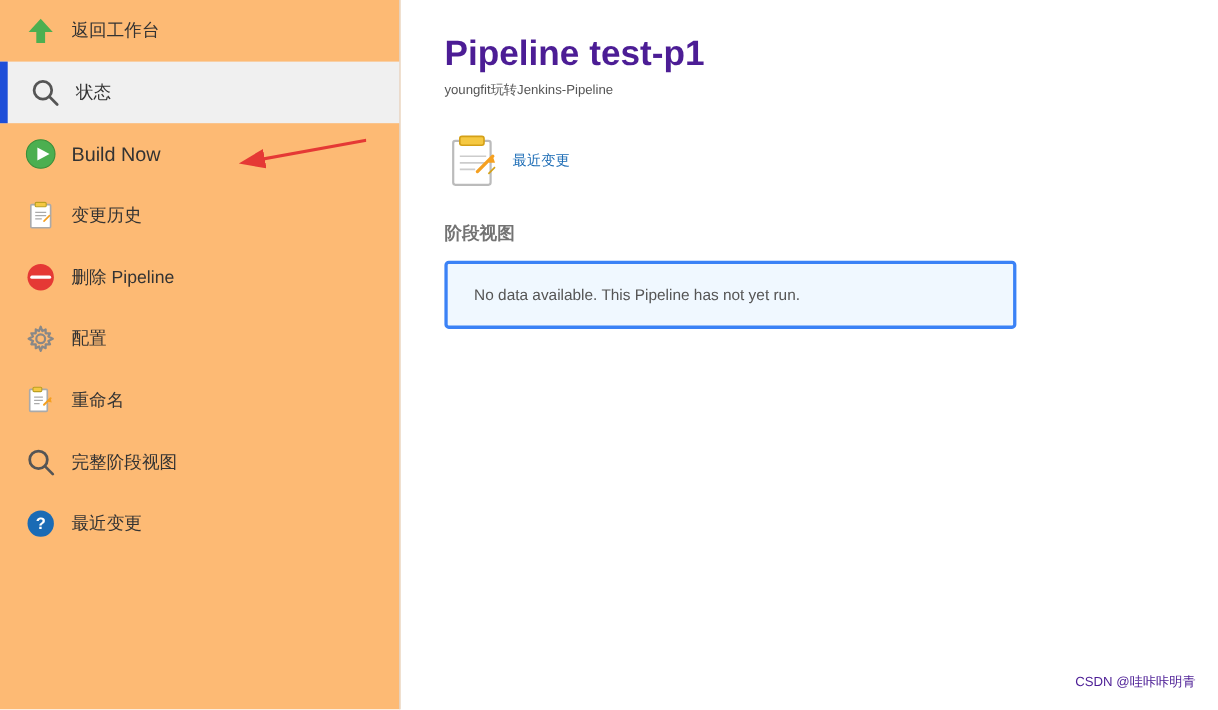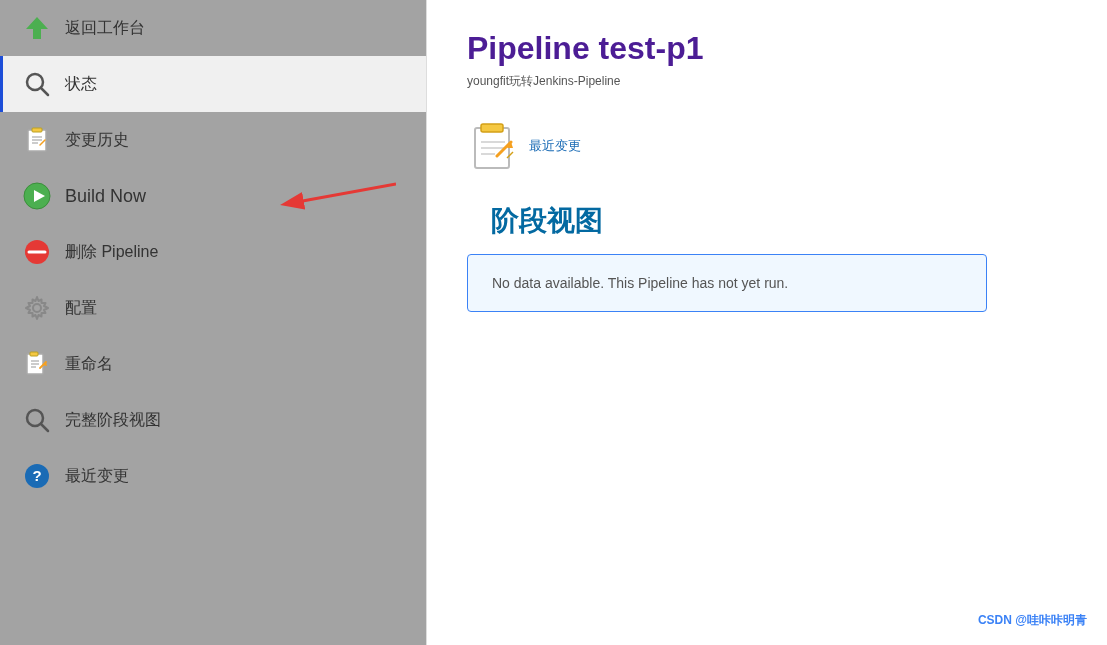--- a/index.html
+++ b/index.html
@@ -8,40 +8,40 @@
       background: #fff;
       display: flex;
       width: 1107px;
       min-height: 645px;
       font-size: 14px;
       color: #333;
     }
 
     
     .sidebar {
-      width: 427px;
+      width: 364px;
       min-height: 645px;
       border-right: 1px solid #ddd;
-      background: #a3a3a3;
+      background: #fdba74;
       flex-shrink: 0;
     }
     .sidebar-item {
       display: flex;
       align-items: center;
       padding: 14px 20px;
       cursor: pointer;
       border-left: 3px solid transparent;
       gap: 14px;
       font-size: 16px;
       color: #333;
       text-decoration: none;
     }
     .sidebar-item.active {
       background: #f0f0f0;
-      border-left: 3px solid #1d4ed8;
+      border-left: 7px solid #1d4ed8;
     }
     .sidebar-item .icon {
       width: 28px;
       height: 28px;
       display: flex;
       align-items: center;
       justify-content: center;
       flex-shrink: 0;
     }
 
@@ -80,45 +80,43 @@
       gap: 10px;
       margin-bottom: 30px;
     }
     .recent-changes-link {
       color: #1a6bb5;
       font-size: 13px;
       text-decoration: none;
       cursor: pointer;
     }
     .section-title {
-      font-size: 28px;
+      font-size: 16px;
       font-weight: bold;
-      color: #0369a1;
+      color: #737373;
       margin-bottom: 14px;
-      margin-left: 24px;
     }
     .pipeline-status-box {
-      border: 1px solid #3b82f6;
+      border: 3px solid #3b82f6;
       background: #f0f8ff;
       border-radius: 4px;
       padding: 20px 24px;
       color: #555;
       font-size: 14px;
       margin-bottom: 30px;
       max-width: 520px;
     }
 
     
     .watermark {
       position: fixed;
       bottom: 16px;
       right: 20px;
       font-size: 12px;
-      color: #3b82f6;
-      font-weight: bold;
+      color: #4c1d95;
     }
 
     
     .notebook-svg {
       display: block;
     }
   </style>
 </head>
 <body>
 
@@ -136,35 +134,20 @@
 
   <div class="sidebar-item active">
     <span class="icon">
 
       <svg width="26" height="26" viewBox="0 0 26 26">
         <circle cx="11" cy="11" r="8" fill="none" stroke="#555" stroke-width="2.5"></circle>
         <line x1="17" y1="17" x2="24" y2="24" stroke="#555" stroke-width="2.5" stroke-linecap="round"></line>
       </svg>
     </span>
     <span>状态</span>
-  </div>
-
-  <div class="sidebar-item">
-    <span class="icon">
-
-      <svg width="26" height="26" viewBox="0 0 26 26">
-        <rect x="4" y="3" width="18" height="21" rx="1" fill="#fff" stroke="#aaa" stroke-width="1.5"></rect>
-        <rect x="8" y="1" width="10" height="4" rx="1" fill="#f5c842" stroke="#bba020" stroke-width="1"></rect>
-        <line x1="8" y1="10" x2="18" y2="10" stroke="#aaa" stroke-width="1.2"></line>
-        <line x1="8" y1="13" x2="18" y2="13" stroke="#aaa" stroke-width="1.2"></line>
-        <line x1="8" y1="16" x2="14" y2="16" stroke="#aaa" stroke-width="1.2"></line>
-        <line x1="16" y1="18" x2="21" y2="13" stroke="#f5a020" stroke-width="1.5" stroke-linecap="round"></line>
-      </svg>
-    </span>
-    <span>变更历史</span>
   </div>
 
   <div class="sidebar-item arrow-annotation" style="position:relative;">
     <span class="icon">
 
       <svg width="28" height="28" viewBox="0 0 28 28">
         <circle cx="14" cy="14" r="13" fill="#4caf50"></circle>
         <polygon points="11,8 22,14 11,20" fill="#fff"></polygon>
         <circle cx="14" cy="14" r="13" fill="none" stroke="#3a8f3a" stroke-width="1"></circle>
       </svg>
@@ -180,20 +163,35 @@
         </defs>
         <line x1="120" y1="10" x2="10" y2="30" stroke="#e53935" stroke-width="3" marker-end="url(#arrowhead)"></line>
       </svg>
     </span>
   </div>
 
   <div class="sidebar-item">
     <span class="icon">
 
       <svg width="26" height="26" viewBox="0 0 26 26">
+        <rect x="4" y="3" width="18" height="21" rx="1" fill="#fff" stroke="#aaa" stroke-width="1.5"></rect>
+        <rect x="8" y="1" width="10" height="4" rx="1" fill="#f5c842" stroke="#bba020" stroke-width="1"></rect>
+        <line x1="8" y1="10" x2="18" y2="10" stroke="#aaa" stroke-width="1.2"></line>
+        <line x1="8" y1="13" x2="18" y2="13" stroke="#aaa" stroke-width="1.2"></line>
+        <line x1="8" y1="16" x2="14" y2="16" stroke="#aaa" stroke-width="1.2"></line>
+        <line x1="16" y1="18" x2="21" y2="13" stroke="#f5a020" stroke-width="1.5" stroke-linecap="round"></line>
+      </svg>
+    </span>
+    <span>变更历史</span>
+  </div>
+
+  <div class="sidebar-item">
+    <span class="icon">
+
+      <svg width="26" height="26" viewBox="0 0 26 26">
         <circle cx="13" cy="13" r="12" fill="#e53935"></circle>
         <line x1="5" y1="13" x2="21" y2="13" stroke="#fff" stroke-width="3" stroke-linecap="round"></line>
       </svg>
     </span>
     <span>删除 Pipeline</span>
   </div>
 
   <div class="sidebar-item">
     <span class="icon">
       <svg width="26" height="26" viewBox="0 0 26 26">

